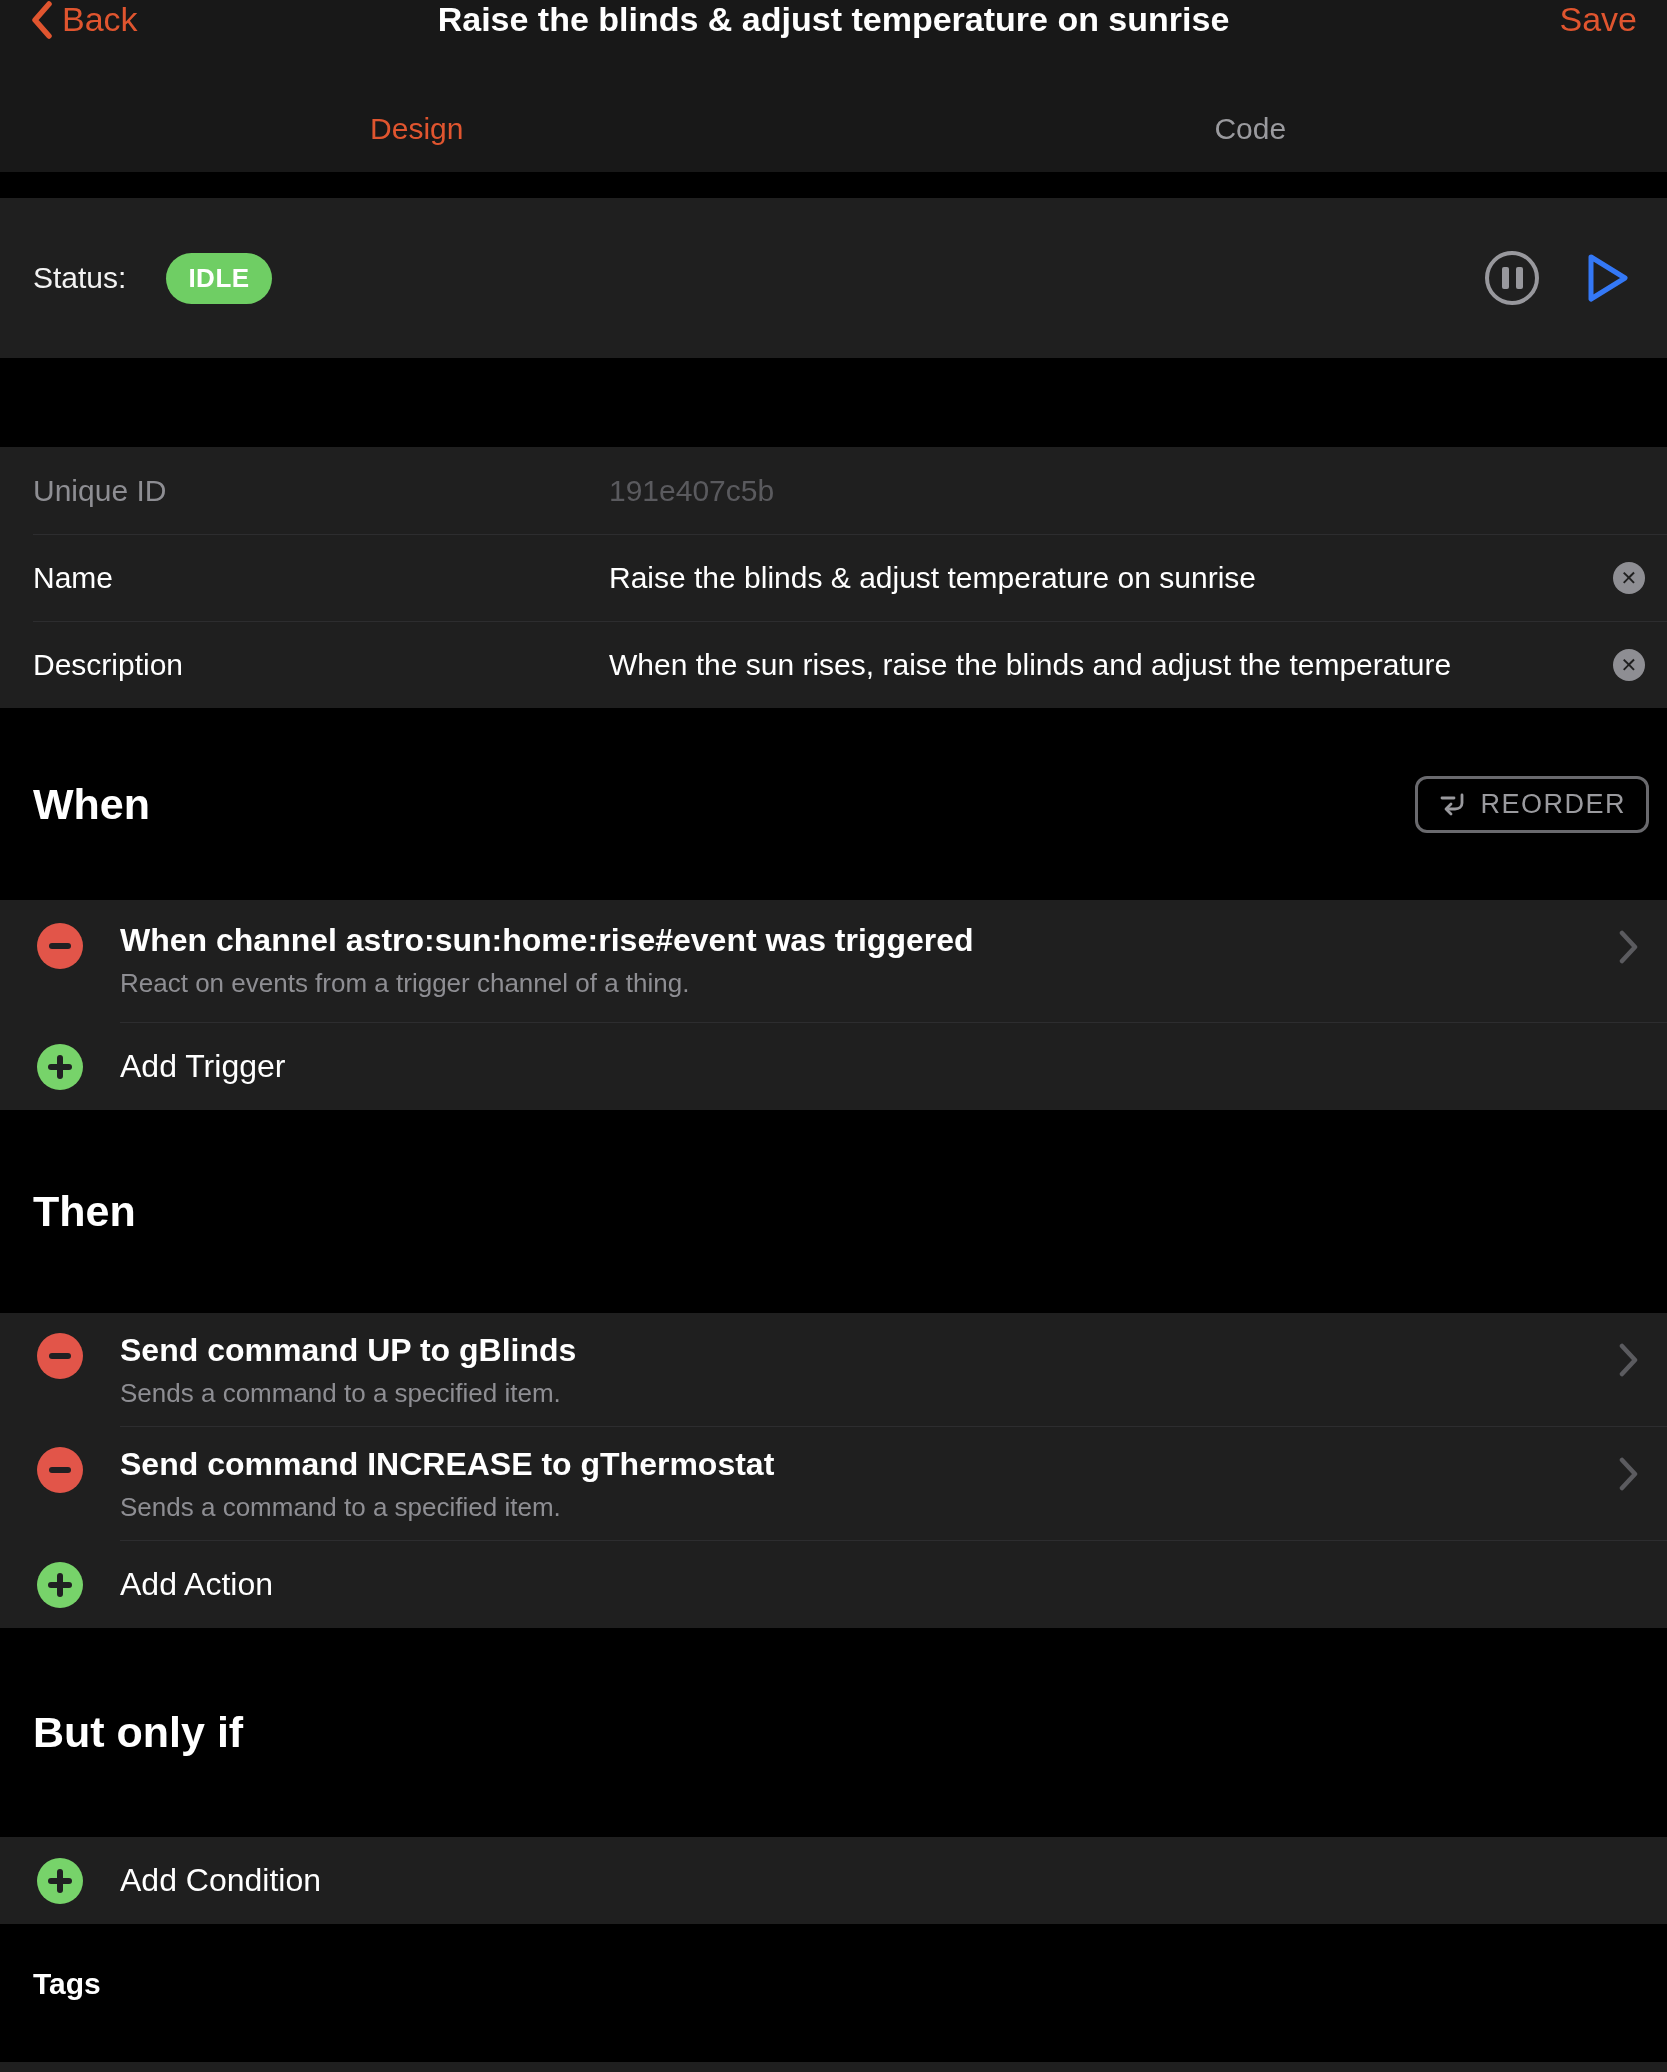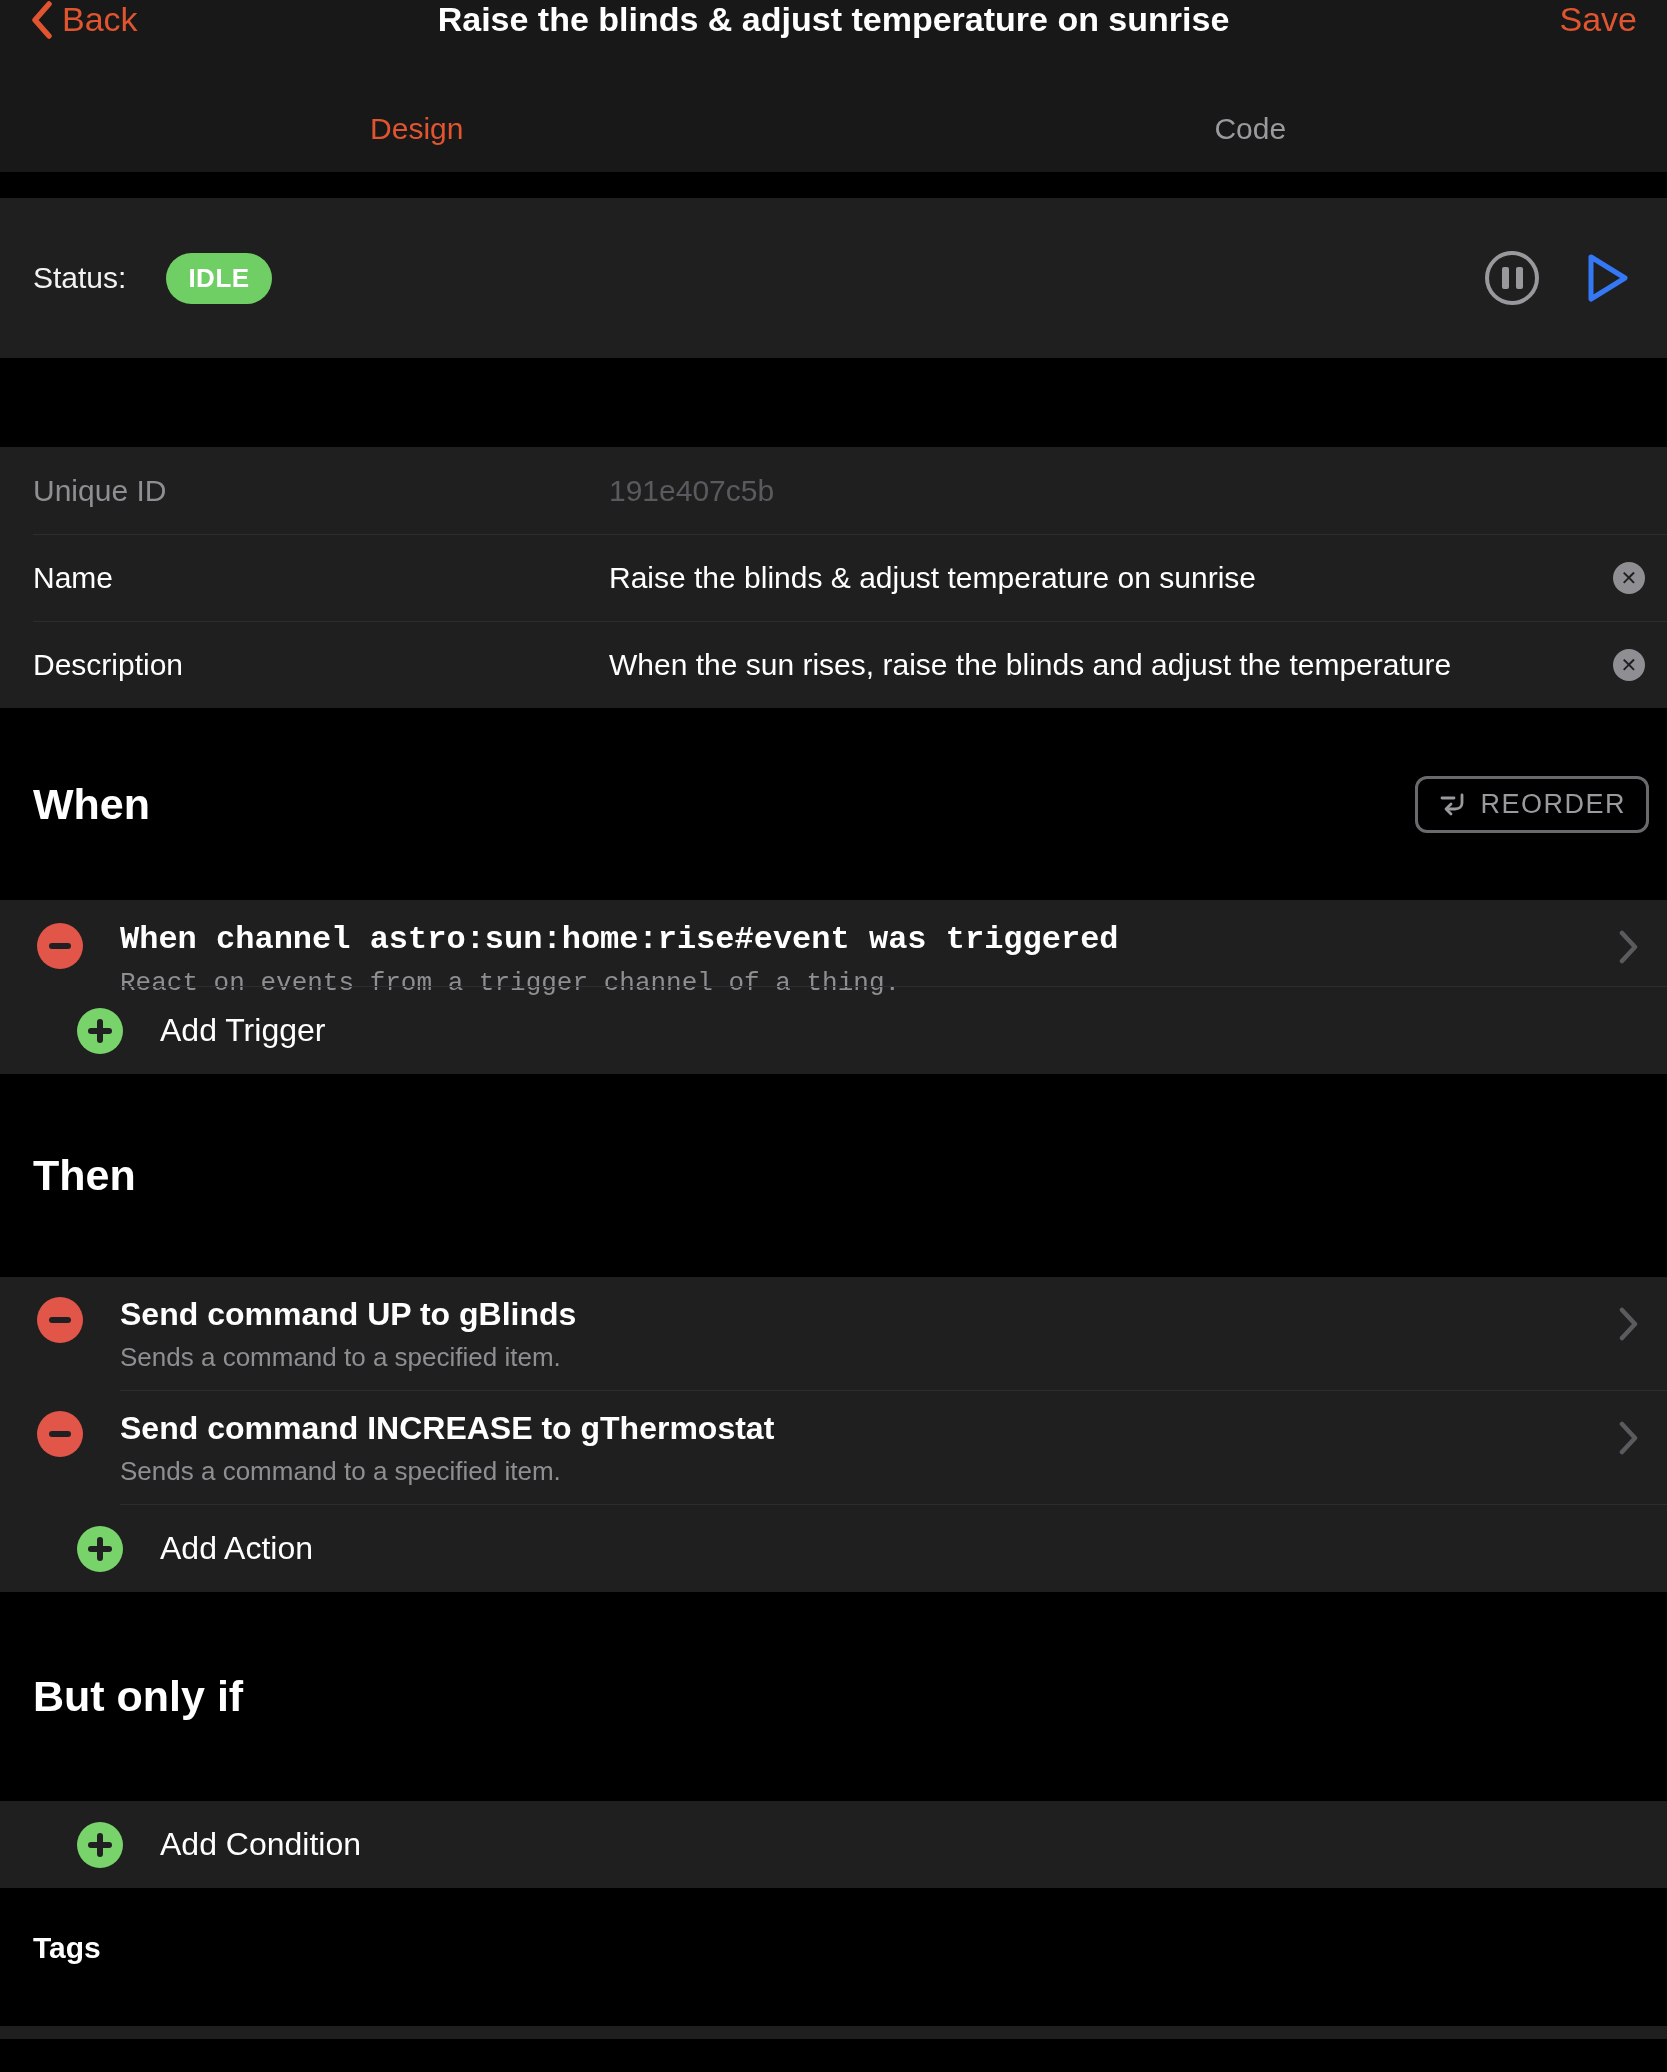--- a/index.html
+++ b/index.html
@@ -43,37 +43,37 @@
 
   
   .section-header { display:flex; align-items:center; padding:0 18px 0 33px; }
   .sh-when { height:192px; } .sh-then { height:203px; } .sh-but { height:209px; }
   .section-title { font-size:43px; font-weight:700; color:#fff; }
   .reorder-btn { margin-left:auto; display:flex; align-items:center; gap:12px; border:3px solid #6a6a6e;
                  border-radius:12px; padding:10px 20px; color:#9a9a9e; font-size:27px; letter-spacing:1.5px; }
 
   
   .item-row { display:flex; align-items:flex-start; position:relative; padding:20px 70px 20px 0; }
-  .item-row.h123 { height:87px;font-family:Liberation Mono, monospace; } .item-row.h114 { height:114px; padding-top:17px; }
+  .item-row.h123 { height:123px; } .item-row.h114 { height:114px; padding-top:17px; }
   .row-icon { flex:none; width:46px; height:46px; border-radius:50%; margin:3px 0 0 37px;
               display:flex; align-items:center; justify-content:center; }
   .row-icon.red { background:#e25549; }
   .row-icon.green { background:#77d36a; }
   .minus-bar { width:22px; height:6px; background:#202022; border-radius:3px; }
   .plus-glyph { position:relative; width:24px; height:24px; }
   .plus-glyph::before,.plus-glyph::after { content:""; position:absolute; background:#202022; border-radius:3px; }
   .plus-glyph::before { left:0; top:9px; width:24px; height:6px; }
   .plus-glyph::after { top:0; left:9px; width:6px; height:24px; }
   .item-text { margin-left:37px; min-width:0; }
   .item-title { font-size:32px; font-weight:700; color:#fff; line-height:40px; }
   .item-sub { font-size:26px; color:#8e8e93; line-height:32px; margin-top:7px; }
   .item-chevron { position:absolute; right:28px; top:30px; }
   .item-row.with-divider::after { content:""; position:absolute; bottom:0; left:120px; right:0; height:1px; background:#2d2d2f; }
 
-  .add-row { height:87px; display:flex; align-items:center;margin-left:40px; }
+  .add-row { height:87px; display:flex; align-items:center; }
   .add-row .row-icon { margin-top:0; }
   .add-label { margin-left:37px; font-size:32px; color:#fff; }
 
   
   .tags-header { height:138px; display:flex; align-items:center; padding:12px 0 30px 33px; }
   .tags-title { font-size:30px; font-weight:700; color:#fff; }
   .bottom-strip { height:13px; background:#1f1f1f; }
 
   svg { display:block; }
 </style>

